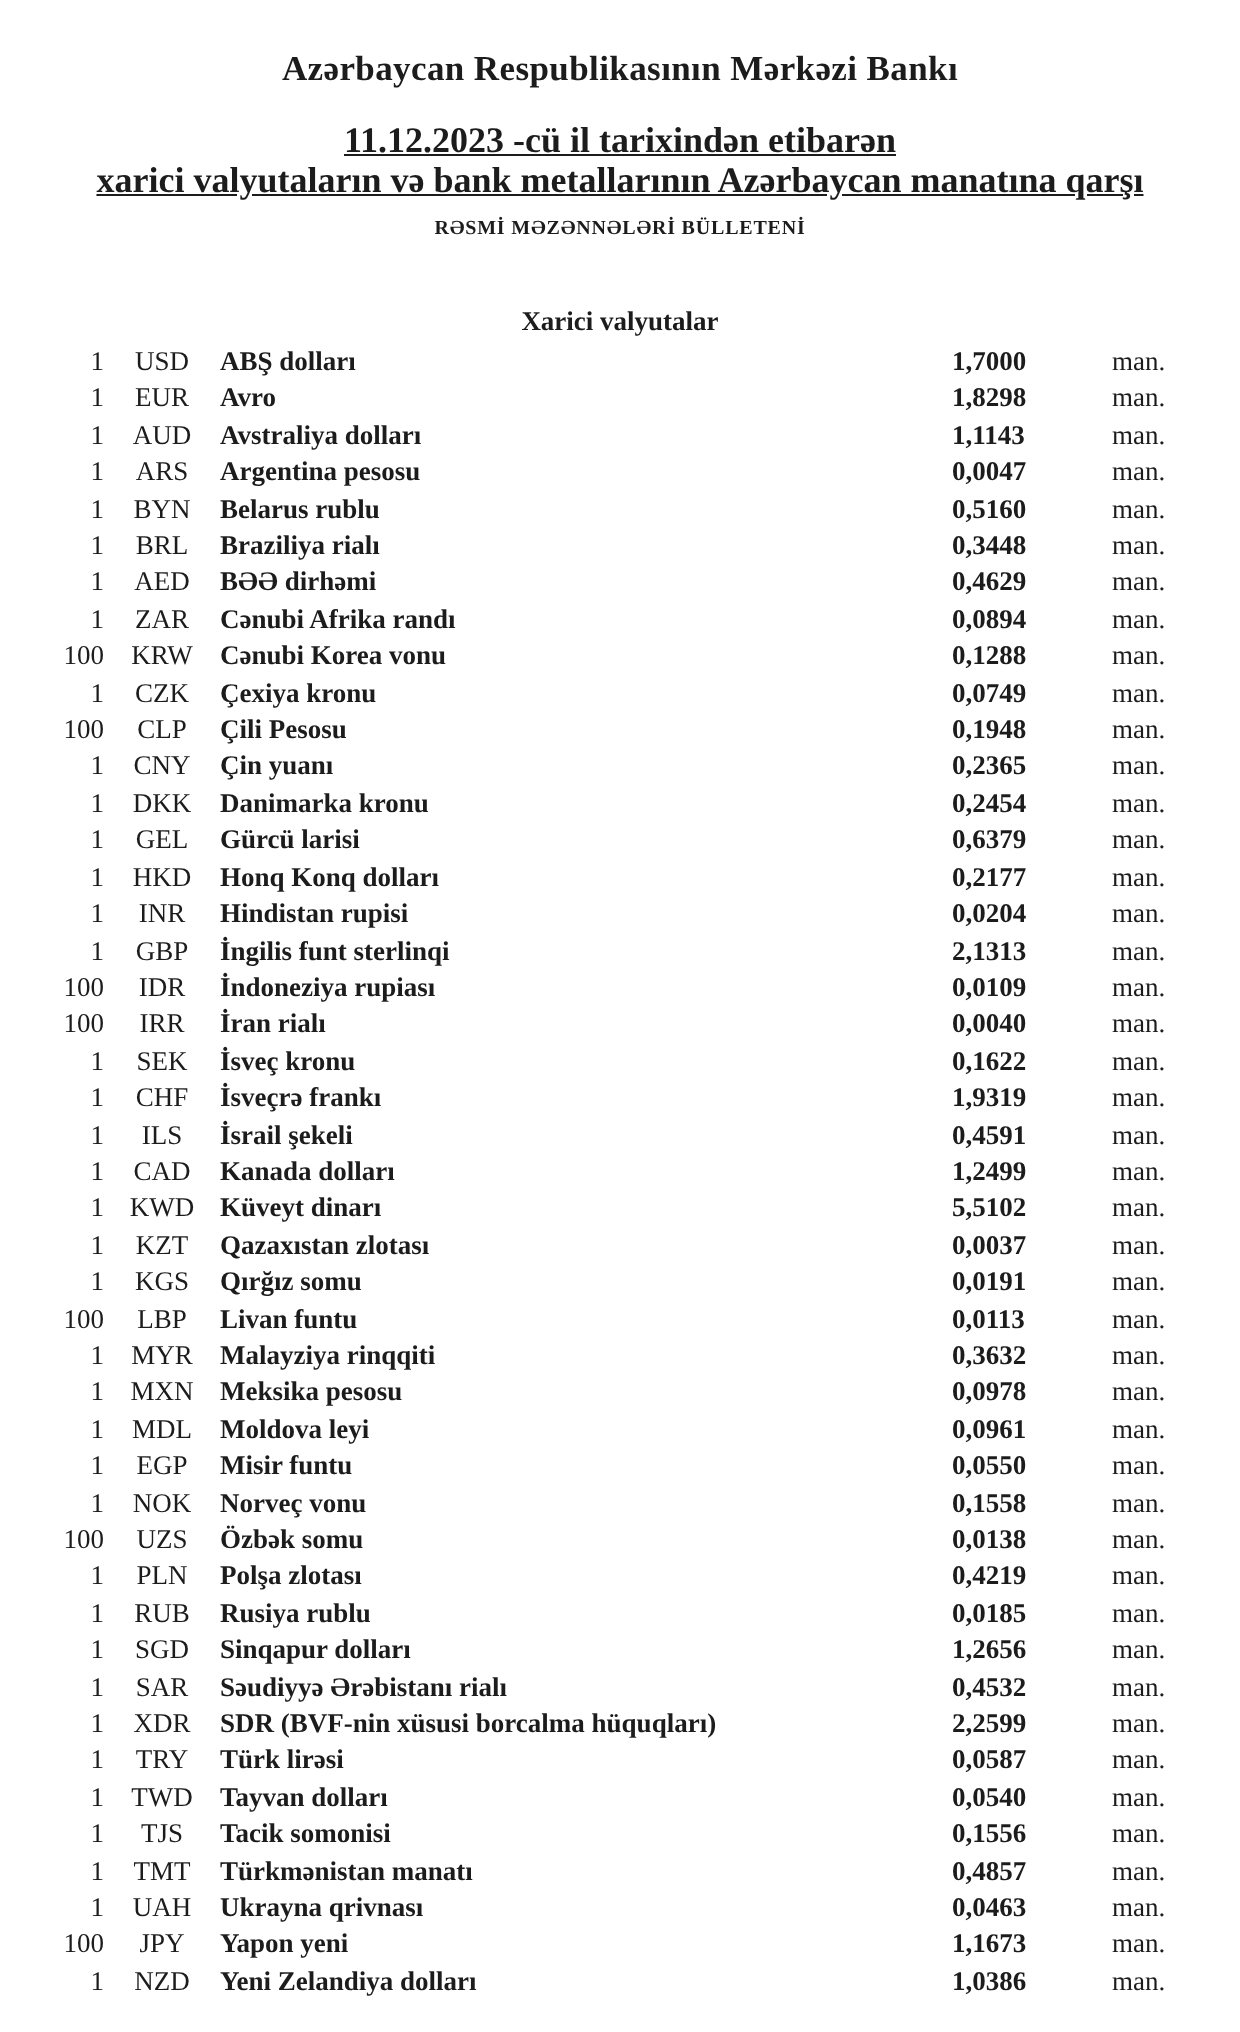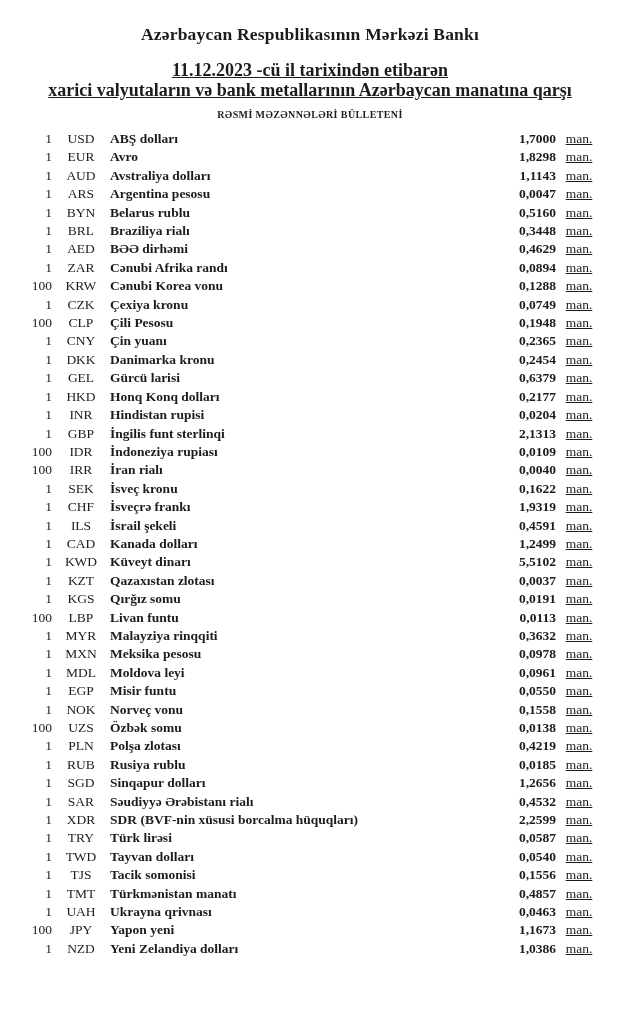--- a/index.html
+++ b/index.html
@@ -59,34 +59,35 @@
     padding: 0;
     height: 18.4px;
     line-height: 18.4px;
     white-space: nowrap;
     overflow: hidden;
     vertical-align: middle;
   }
   td.qty-cell  { width: 34px;  text-align: right; }
   td.code-cell { width: 58px;  text-align: center; }
   td.name-cell { text-align: left; padding-left: 4px; font-weight: bold; }
-  td.rate-cell { width: 80px;  text-align: right; font-weight: bold; }
-  td.unit-cell { width: 46px;  text-align: center; padding-left: 8px; text-decoration: underline; }
+  td.rate-cell { width: 80px;  text-align: left; font-weight: bold; }
+  td.unit-cell { width: 46px;  text-align: left; padding-left: 8px; }
 </style>
 </head>
 <body>
 
 <div class="page">
   <div class="header">
     <h1 class="doc-title">Azərbaycan Respublikasının Mərkəzi Bankı</h1>
     <p class="meta-line">11.12.2023 -cü il tarixindən etibarən</p>
     <p class="meta-line">xarici valyutaların və bank metallarının Azərbaycan manatına qarşı</p>
     <p class="bulletin-title">RƏSMİ MƏZƏNNƏLƏRİ BÜLLETENİ</p>
   </div>
 
+  <div class="section-title">Xarici valyutalar</div>
 
   <table class="rates">
     <tbody id="rates-body">
         <tr>
           <td class="qty-cell">1</td>
           <td class="code-cell">USD</td>
           <td class="name-cell">ABŞ dolları</td>
           <td class="rate-cell">1,7000</td>
           <td class="unit-cell">man.</td>
         </tr>

